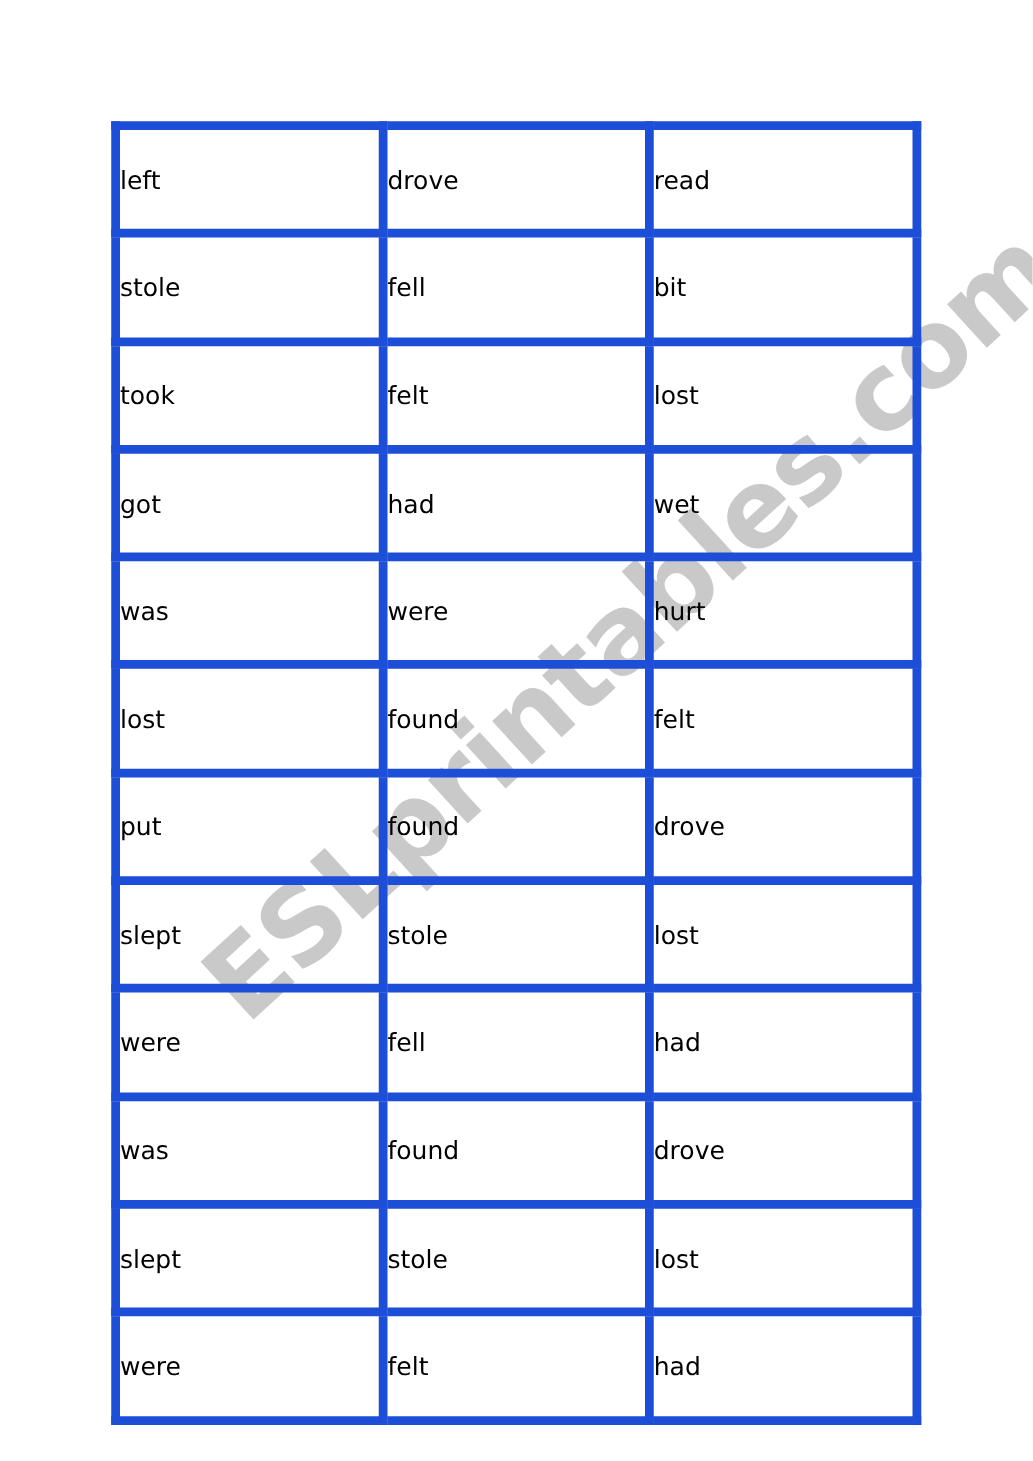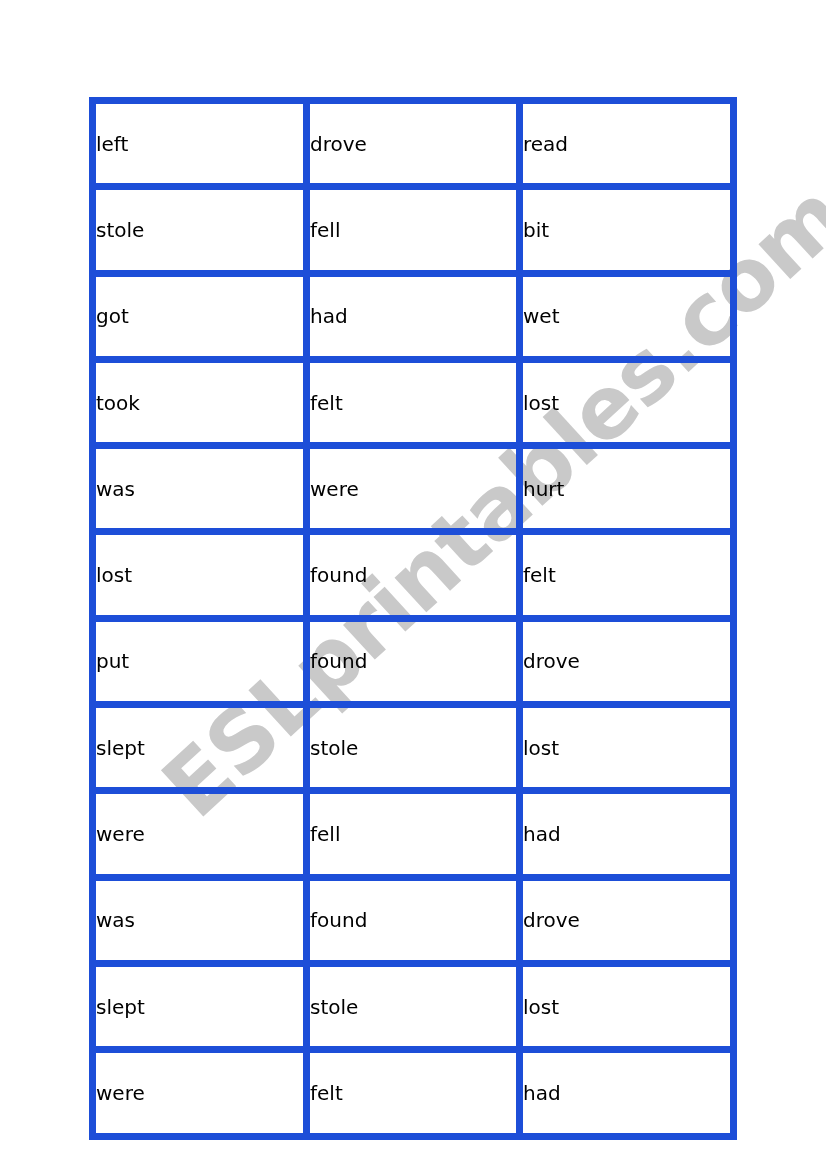--- a/index.html
+++ b/index.html
@@ -113,38 +113,38 @@
           </td>
         <td>
             <span class="cell-text">fell</span>
           </td>
         <td>
             <span class="cell-text">bit</span>
           </td>
       </tr>
       <tr>
         <td>
+            <span class="cell-text">took</span>
+          </td>
+        <td>
+            <span class="cell-text">felt</span>
+          </td>
+        <td>
+            <span class="cell-text">lost</span>
+          </td>
+      </tr>
+      <tr>
+        <td>
             <span class="cell-text">got</span>
           </td>
         <td>
             <span class="cell-text">had</span>
           </td>
         <td>
             <span class="cell-text">wet</span>
-          </td>
-      </tr>
-      <tr>
-        <td>
-            <span class="cell-text">took</span>
-          </td>
-        <td>
-            <span class="cell-text">felt</span>
-          </td>
-        <td>
-            <span class="cell-text">lost</span>
           </td>
       </tr>
       <tr>
         <td>
             <span class="cell-text">was</span>
           </td>
         <td>
             <span class="cell-text">were</span>
           </td>
         <td>

